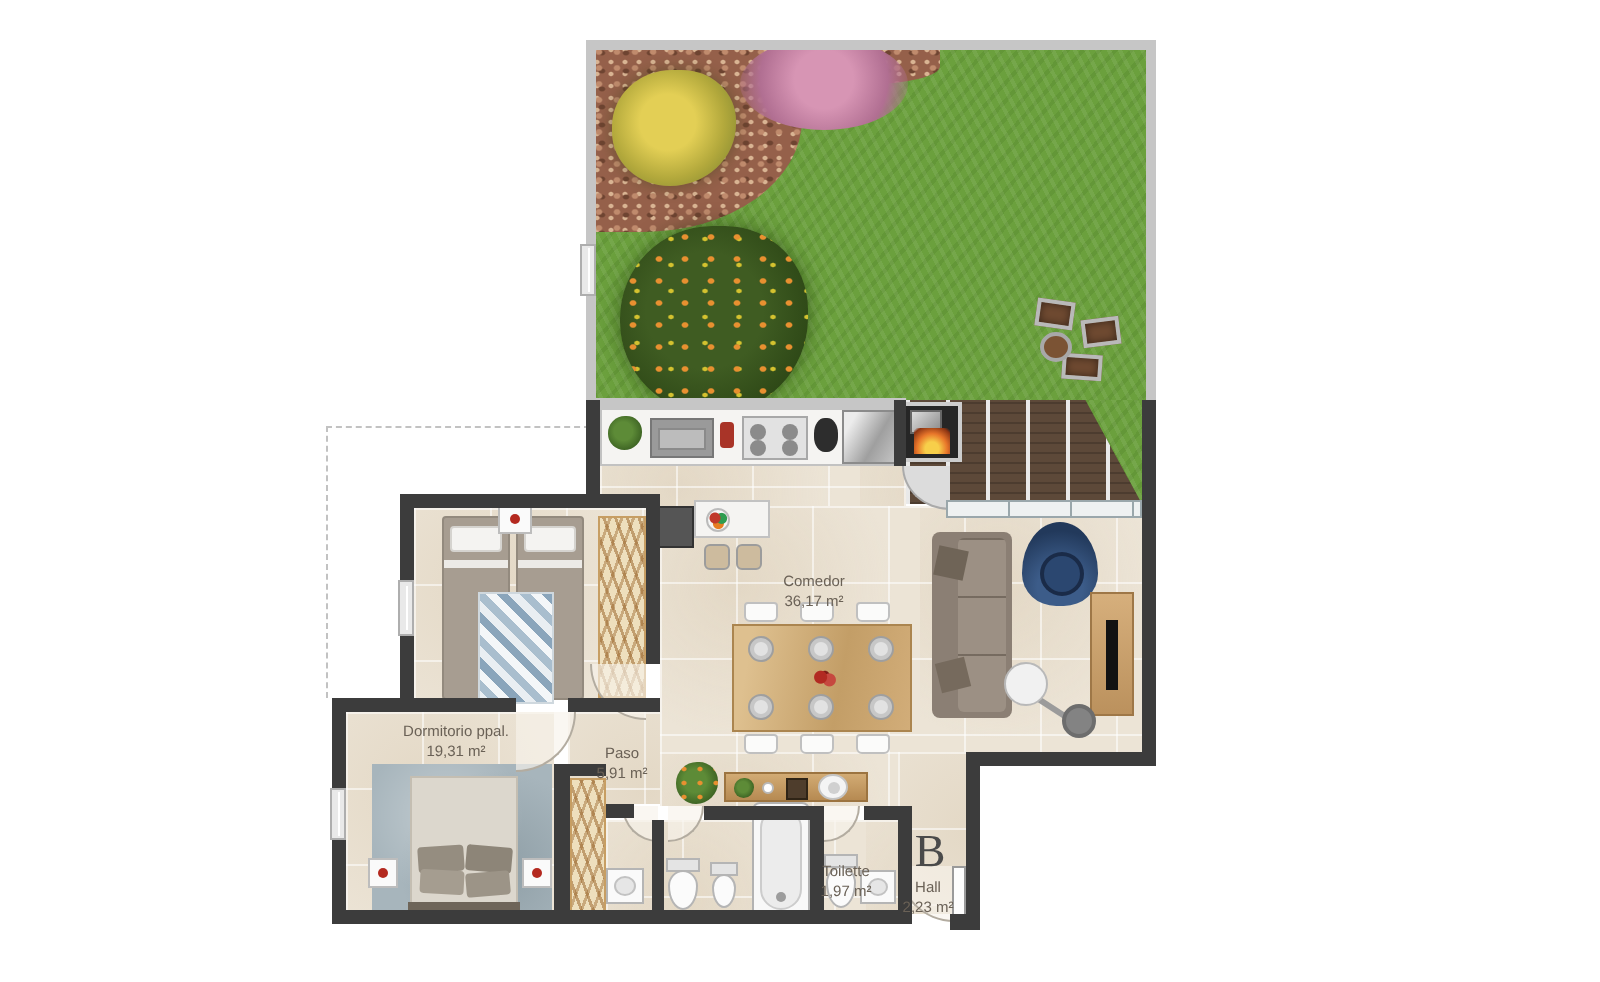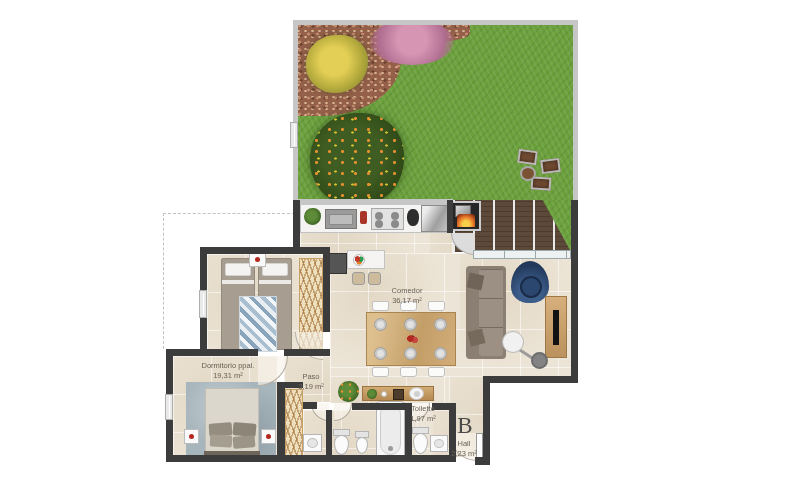--- a/index.html
+++ b/index.html
@@ -350,23 +350,23 @@
   <div class="label" style="left:362px;top:286px;">
     <span class="nm">Comedor</span>
     <span class="ar">36,17 m²</span>
   </div>
   <div class="label" style="left:183px;top:361px;">
     <span class="nm">Dormitorio ppal.</span>
     <span class="ar">19,31 m²</span>
   </div>
   <div class="label" style="left:266px;top:372px;">
     <span class="nm">Paso</span>
-    <span class="ar">3,19 m²</span>
-  </div>
-  <div class="label" style="left:378px;top:404px;">
+    <span class="ar">5,91 m²</span>
+  </div>
+  <div class="label" style="left:378px;top:431px;">
     <span class="nm">Toilette</span>
     <span class="ar">1,97 m²</span>
   </div>
   <div class="label" style="left:419px;top:395px;margin-top:44px;">
     <span class="nm">Hall</span>
     <span class="ar">2,23 m²</span>
   </div>
   <div class="unit" style="left:455px;top:413px;width:20px;text-align:center;">B</div>
 
 </div>

